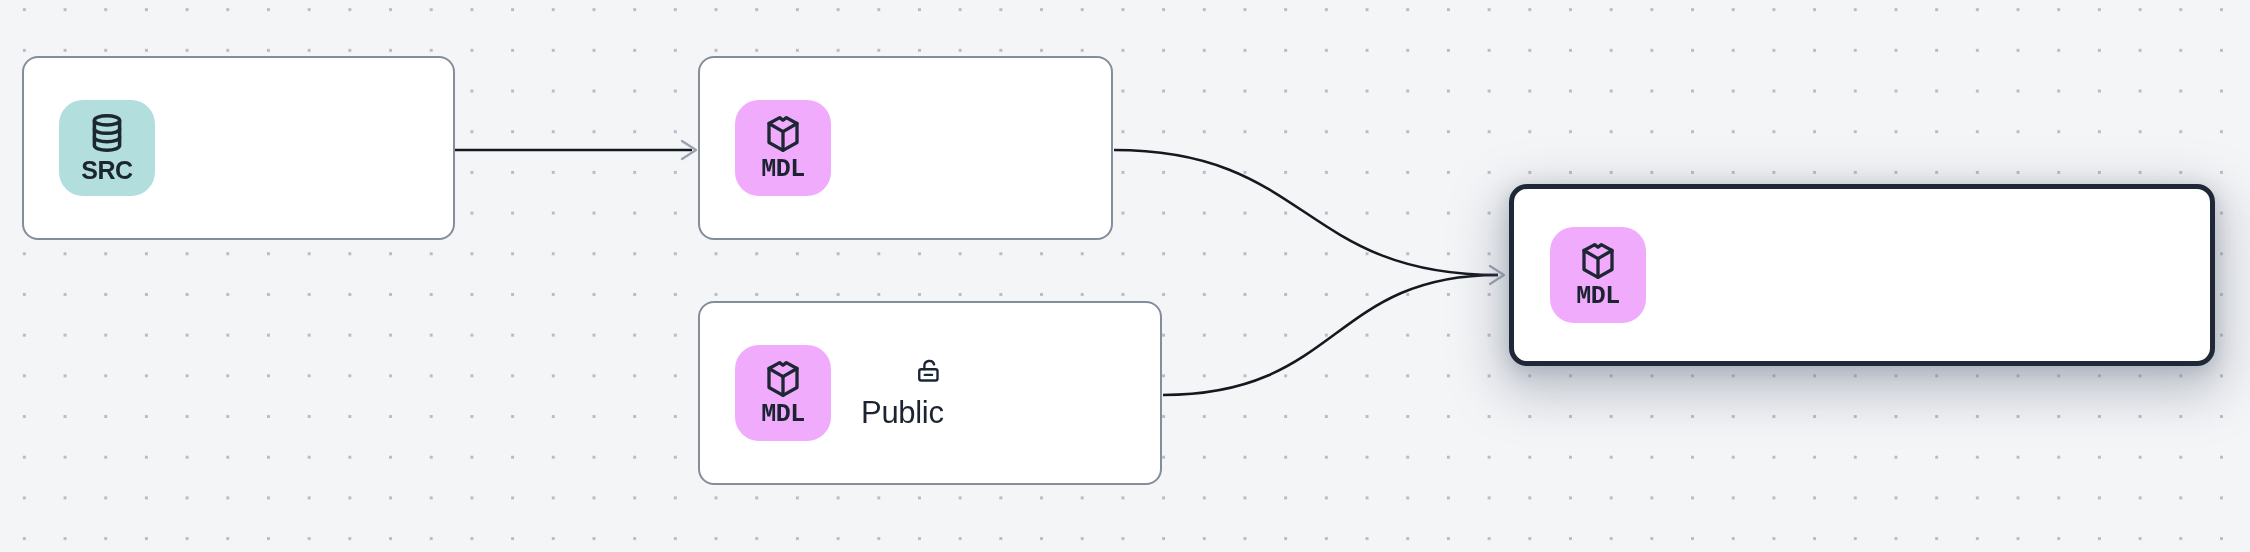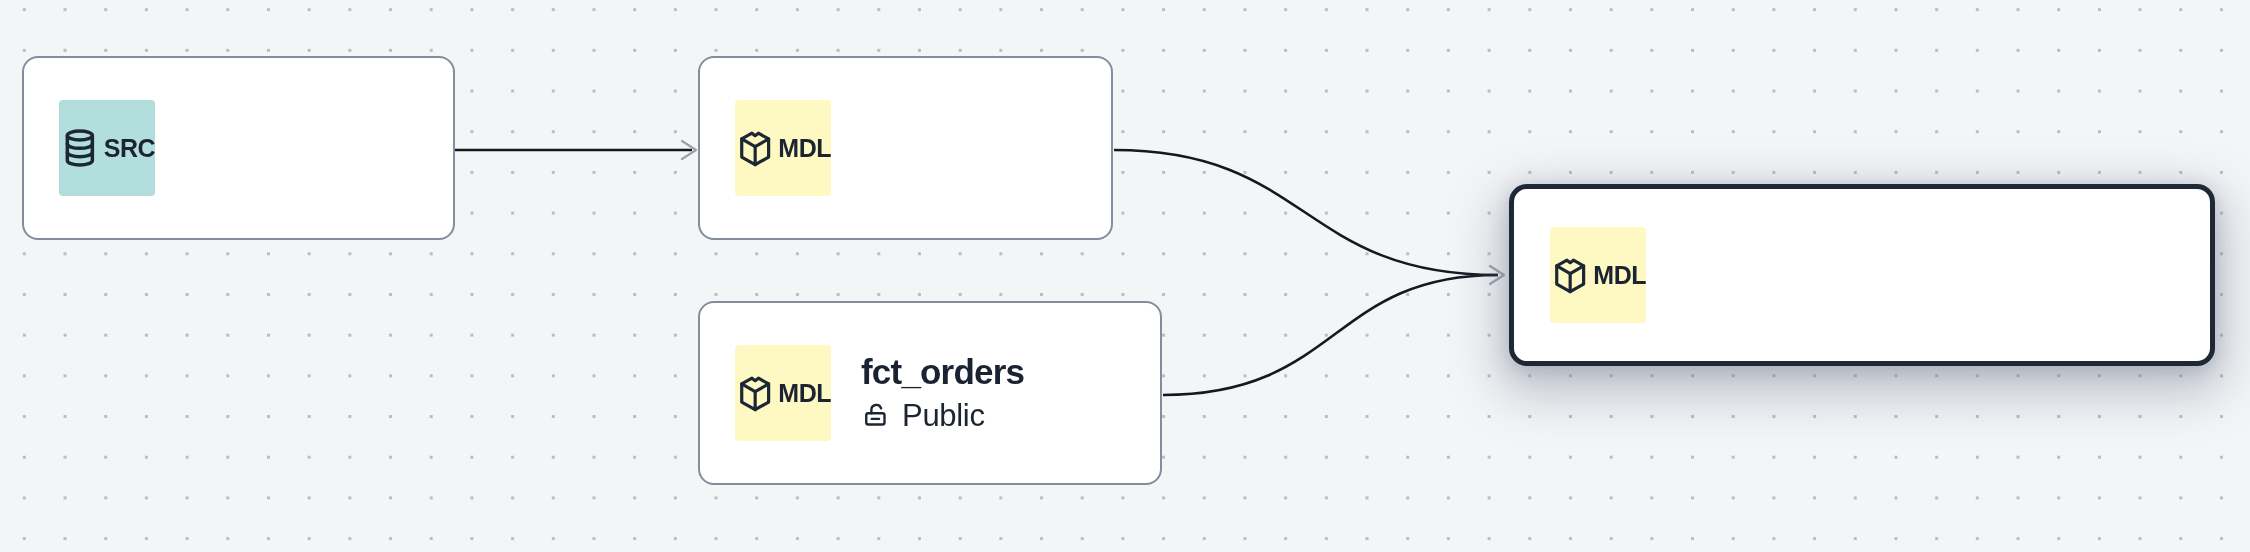--- a/index.html
+++ b/index.html
@@ -63,30 +63,30 @@
   }
   .n1 { left: 22px;   top: 56px;  width: 433px; height: 184px; }
   .n2 { left: 698px;  top: 56px;  width: 415px; height: 184px; }
   .n3 { left: 698px;  top: 301px; width: 464px; height: 184px; }
   .n4 { left: 1509px; top: 184px; width: 706px; height: 182px; padding-left: 36px; }
 
   
   .badge {
     width: 96px;
     height: 96px;
-    border-radius: 4px;
+    border-radius: 24px;
     flex: 0 0 auto;
     display: flex;
-    flex-direction: row;
+    flex-direction: column;
     align-items: center;
     justify-content: center;
     gap: 3px;
   }
   .badge-src { background: #b2dedd; }
-  .badge-mdl { background: #fef9c3; }
+  .badge-mdl { background: #f0abfc; font-family: Liberation Mono, monospace; }
   .badge svg { width: 42px; height: 42px; display: block; }
   .badge-label {
     font-size: 25px;
     font-weight: 700;
     letter-spacing: -0.5px;
     color: #1b2430;
     line-height: 1.05;
   }
 
   
@@ -100,22 +100,23 @@
   .node-title {
     font-size: 35px;
     font-weight: 700;
     letter-spacing: -0.8px;
     color: #1a2331;
     white-space: nowrap;
     line-height: 1.1;
   }
   .visibility-row {
     display: flex;
-    align-items: flex-start;
+    align-items: flex-end;
     gap: 11px;
+    flex-direction: column;
   }
   .visibility-row svg { width: 30px; height: 30px; display: block; }
   .visibility-label {
     font-size: 31px;
     font-weight: 400;
     letter-spacing: -0.3px;
     color: #1b2430;
     line-height: 1.05;
   }
 
@@ -174,21 +175,20 @@
       <svg viewBox="0 0 24 24">
         <g class="icon-stroke" stroke-width="1.9">
           <path d="M12 4.7 L10.1 3.2 L4 6.6 L4 17.4 L12 21.9 L20 17.4 L20 6.6 L13.9 3.2 Z"></path>
           <path d="M4 6.6 L12 11.2 L20 6.6"></path>
           <path d="M12 11.2 V21.9"></path>
         </g>
       </svg>
       <span class="badge-label">MDL</span>
     </div>
     <div class="node-text">
-      <div class="node-title">fct_orders</div>
       <div class="visibility-row">
         <svg viewBox="0 0 24 24">
           <g class="icon-stroke" stroke-width="1.9">
             <rect x="4.2" y="10.6" width="14.6" height="9" rx="1.6"></rect>
             <path d="M8.6 15.1 h5.8"></path>
             <path d="M8.3 10.6 V8 a4 4 0 0 1 7.8-1.3"></path>
           </g>
         </svg>
         <span class="visibility-label">Public</span>
       </div>

